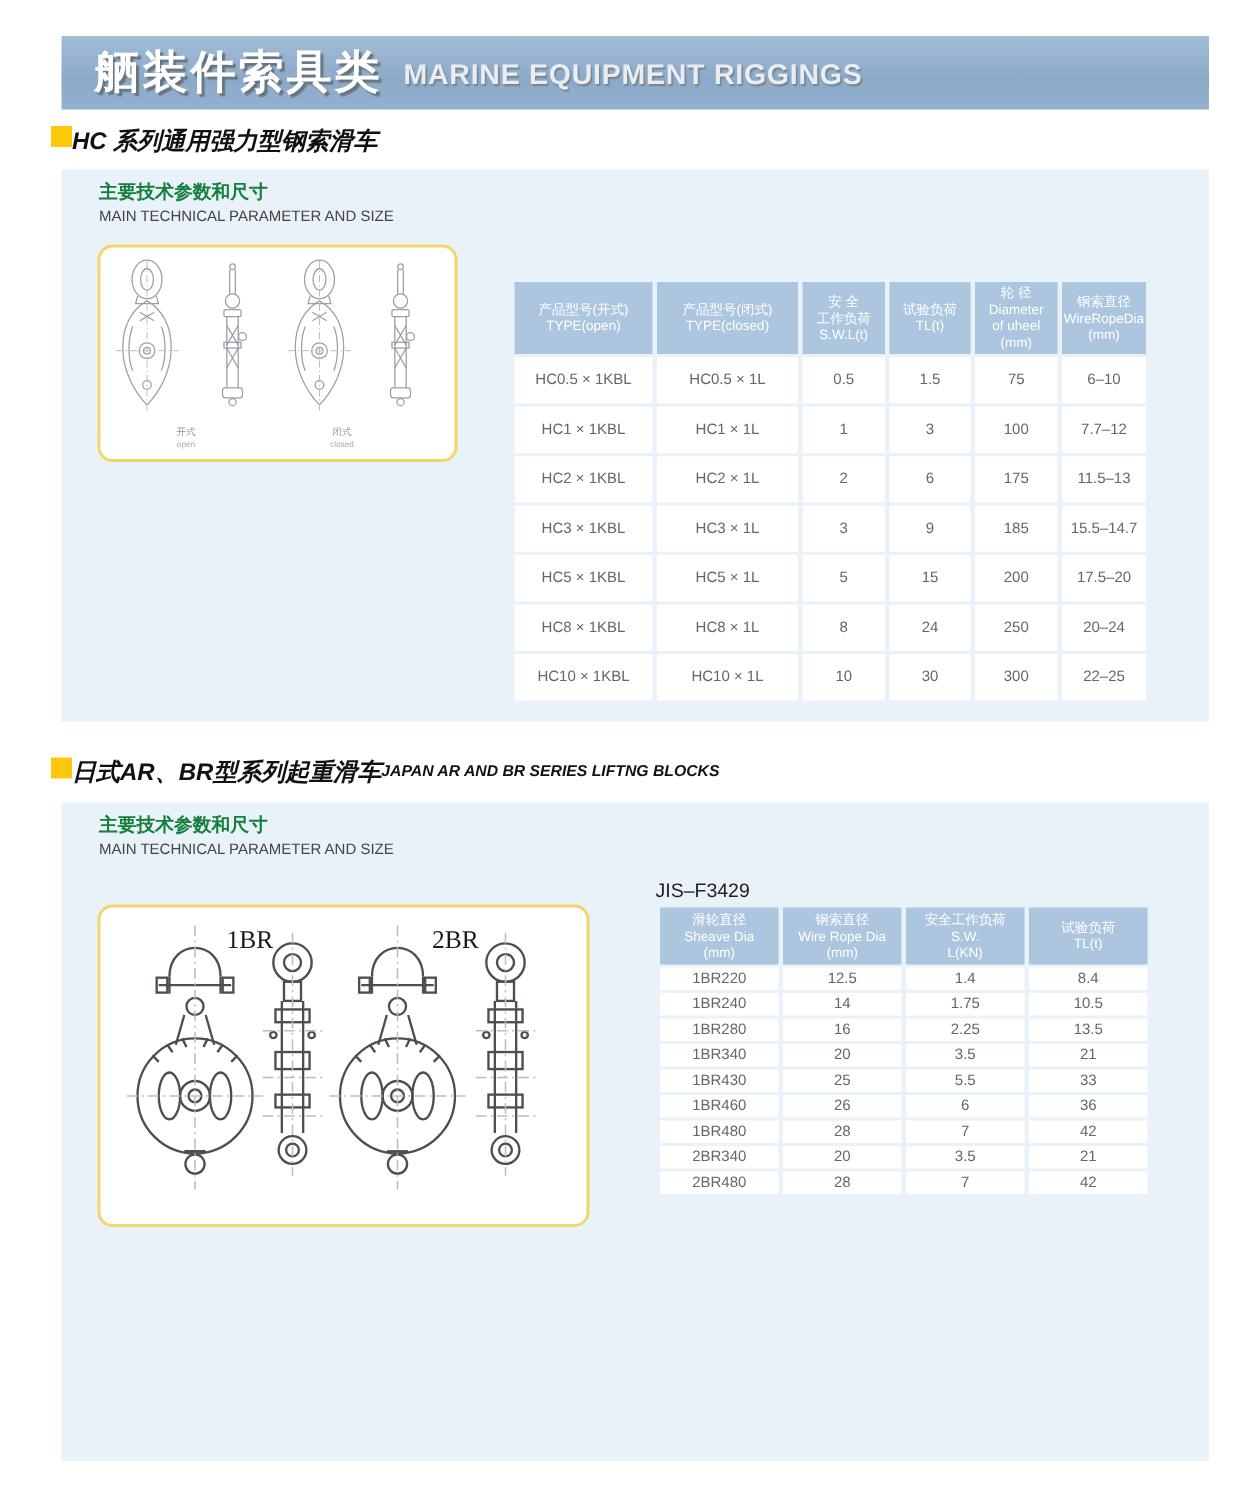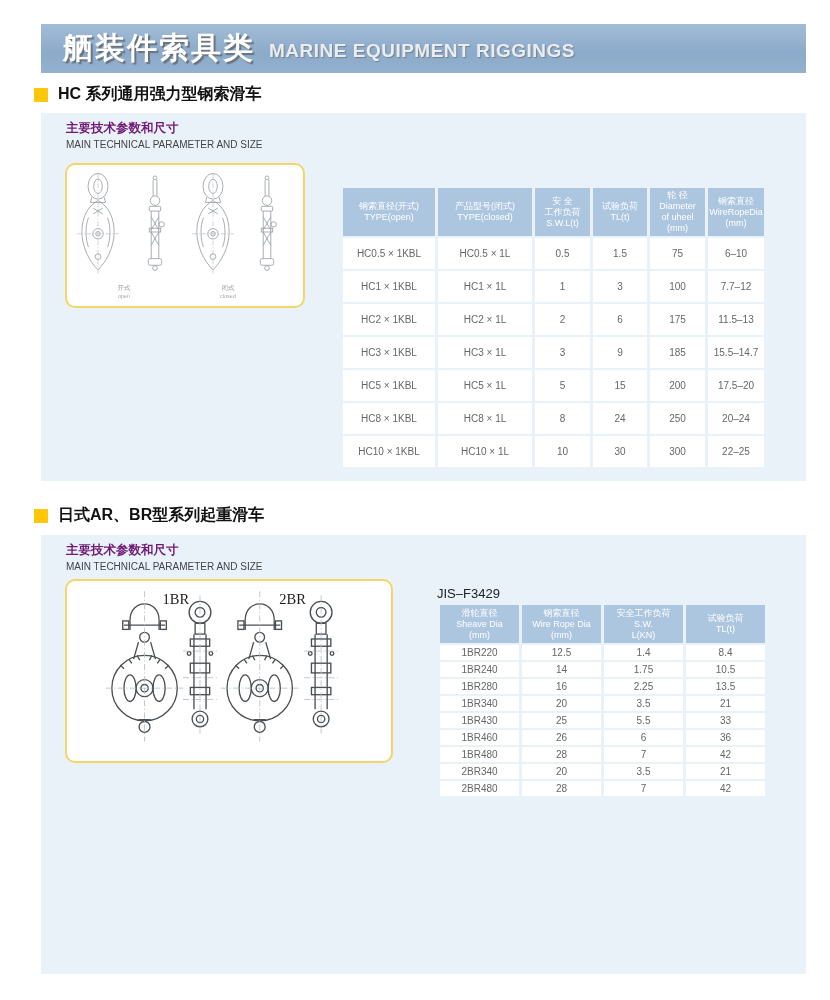--- a/index.html
+++ b/index.html
@@ -9,38 +9,38 @@
   
   .banner{position:absolute;left:41px;top:24px;width:765px;height:49px;
     background:linear-gradient(180deg,#a2bcd7 0%,#8baac9 60%,#94b2cf 100%);
     display:flex;align-items:center;padding-left:22px;box-sizing:border-box;gap:14px;}
   .banner-zh{font-size:30px;font-weight:bold;color:#ffffff;letter-spacing:2px;
     text-shadow:2px 2px 1px #68737d;}
   .banner-en{font-size:19px;font-weight:bold;color:#e9edf1;letter-spacing:.5px;
     text-shadow:1px 1px 1px #76828c;padding-top:4px;}
 
   
-  .sec-head{position:absolute;left:34px;display:flex;align-items:center;gap:10px;}
+  .sec-head{position:absolute;left:34px;display:flex;align-items:flex-start;font-style:italic;}
   .bullet{width:14px;height:14px;background:#ffc709;flex:0 0 auto;}
   .sec-zh{font-size:16px;font-weight:bold;color:#111;}
   .sec-en{font-size:10.5px;font-weight:bold;color:#111;padding-top:3px;}
 
   
   .panel{position:absolute;left:41px;width:765px;background:#e9f1f9;}
   .panel1{top:113px;height:368px;}
   .panel2{top:535px;height:439px;}
 
   .subtitle{position:absolute;left:25px;top:7px;}
-  .sub-zh{font-size:12.5px;font-weight:bold;color:#701a75;}
+  .sub-zh{font-size:12.5px;font-weight:bold;color:#15803d;}
   .sub-en{font-size:10px;color:#444;margin-top:2px;text-align:right;}
 
   
   .figbox{position:absolute;background:#fff;border:2px solid #f3d66b;border-radius:10px;box-sizing:border-box;}
   .figbox1{left:24px;top:50px;width:240px;height:145px;}
-  .figbox2{left:24px;top:44px;width:328px;height:184px;}
+  .figbox2{left:24px;top:68px;width:328px;height:215px;}
   .figbox svg{display:block;width:100%;height:100%;}
 
   .stroke-light{stroke:#9aa0a6;stroke-width:.9;fill:none;}
   .stroke-dark{stroke:#4a4f54;stroke-width:1.1;fill:none;}
   .dash{stroke:#b9bdc2;stroke-width:.7;fill:none;stroke-dasharray:5 2 1 2;}
   .figcap{fill:#999;font-size:6.5px;}
   .figcap-en{fill:#aaa;font-size:5.5px;}
   .brlabel{fill:#1c1c1c;font-size:17px;font-family:"Liberation Serif","DejaVu Serif",serif;}
 
   
@@ -129,21 +129,21 @@
         <col style="width:92px">
           <col style="width:94px">
           <col style="width:55px">
         <col style="width:54px">
           <col style="width:55px">
           <col style="width:56px">
       </colgroup>
       <thead>
         <tr>
           <th>
-            <span>钢索直径(开式)</span>
+            <span>产品型号(开式)</span>
               <span>TYPE(open)</span>
           </th>
           <th>
             <span>产品型号(闭式)</span>
               <span>TYPE(closed)</span>
           </th>
           <th>
             <span>安 全</span>
               <span>工作负荷</span>
               <span>S.W.L(t)</span>
@@ -229,20 +229,21 @@
             <td>300</td>
             <td>22–25</td>
           </tr>
         </tbody>
     </table>
   </div>
 
   <div class="sec-head" style="top:505px;">
     <span class="bullet"></span>
     <span class="sec-zh">日式AR、BR型系列起重滑车</span>
+    <span class="sec-en">JAPAN AR AND BR SERIES LIFTNG BLOCKS</span>
   </div>
 
   <div class="panel panel2">
     <div class="subtitle">
       <div class="sub-zh">主要技术参数和尺寸</div>
       <div class="sub-en">MAIN TECHNICAL PARAMETER AND SIZE</div>
     </div>
 
     <div class="figbox figbox2">
       <svg viewBox="0 0 324 211">

